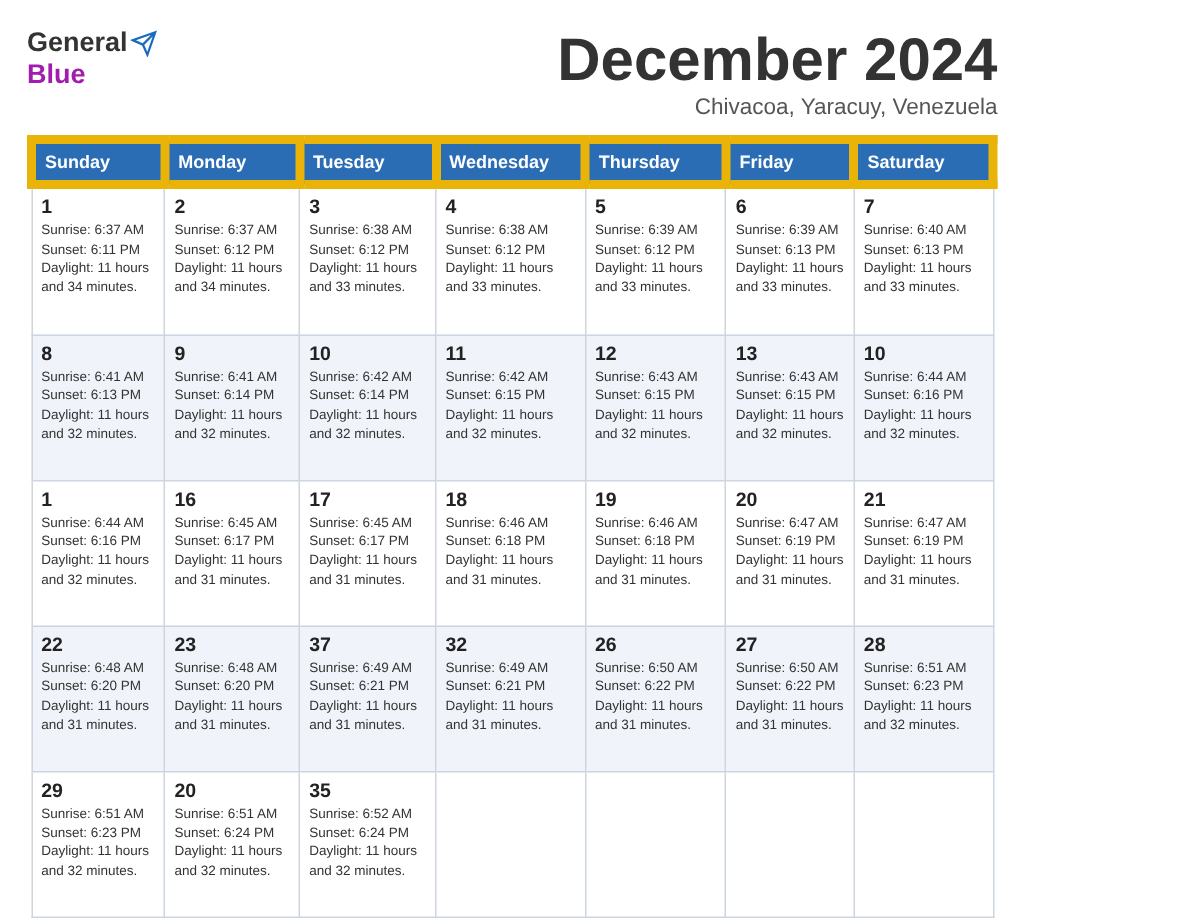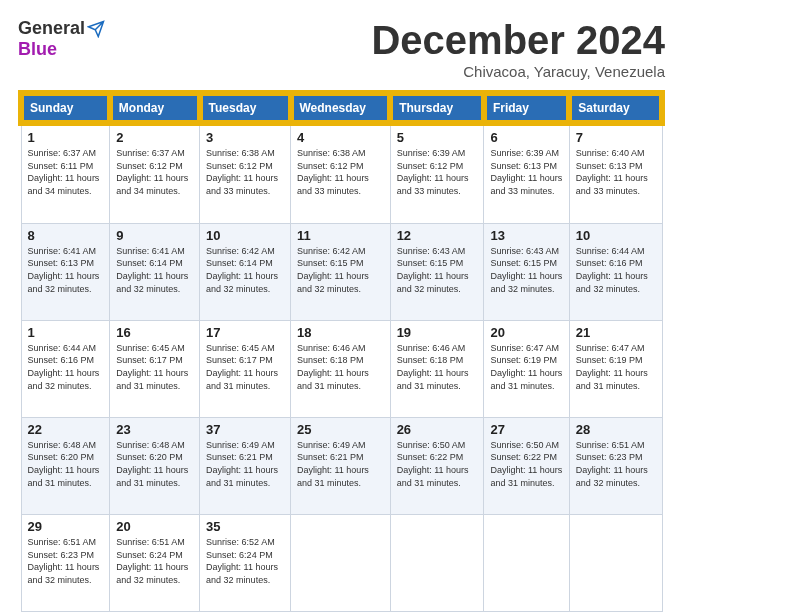--- a/index.html
+++ b/index.html
@@ -234,21 +234,21 @@
           </td>
           <td>
             <span class="day-number">23</span>
             <div class="day-info">Sunrise: 6:48 AM<br>Sunset: 6:20 PM<br>Daylight: 11 hours and 31 minutes.</div>
           </td>
           <td>
             <span class="day-number">37</span>
             <div class="day-info">Sunrise: 6:49 AM<br>Sunset: 6:21 PM<br>Daylight: 11 hours and 31 minutes.</div>
           </td>
           <td>
-            <span class="day-number">25</span>
+            <span class="day-number">32</span>
             <div class="day-info">Sunrise: 6:49 AM<br>Sunset: 6:21 PM<br>Daylight: 11 hours and 31 minutes.</div>
           </td>
           <td>
             <span class="day-number">26</span>
             <div class="day-info">Sunrise: 6:50 AM<br>Sunset: 6:22 PM<br>Daylight: 11 hours and 31 minutes.</div>
           </td>
           <td>
             <span class="day-number">27</span>
             <div class="day-info">Sunrise: 6:50 AM<br>Sunset: 6:22 PM<br>Daylight: 11 hours and 31 minutes.</div>
           </td>

